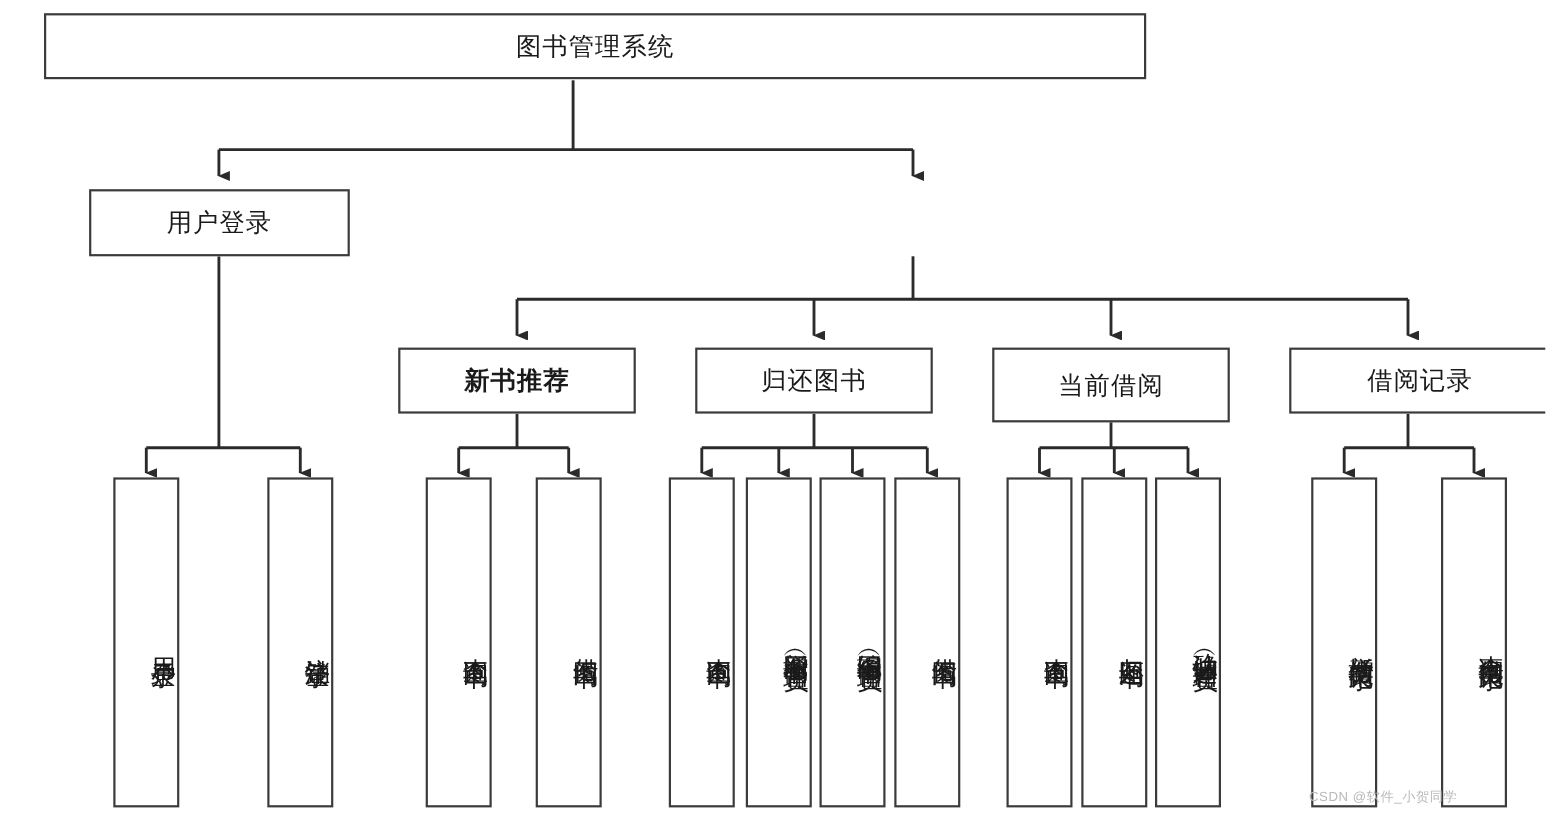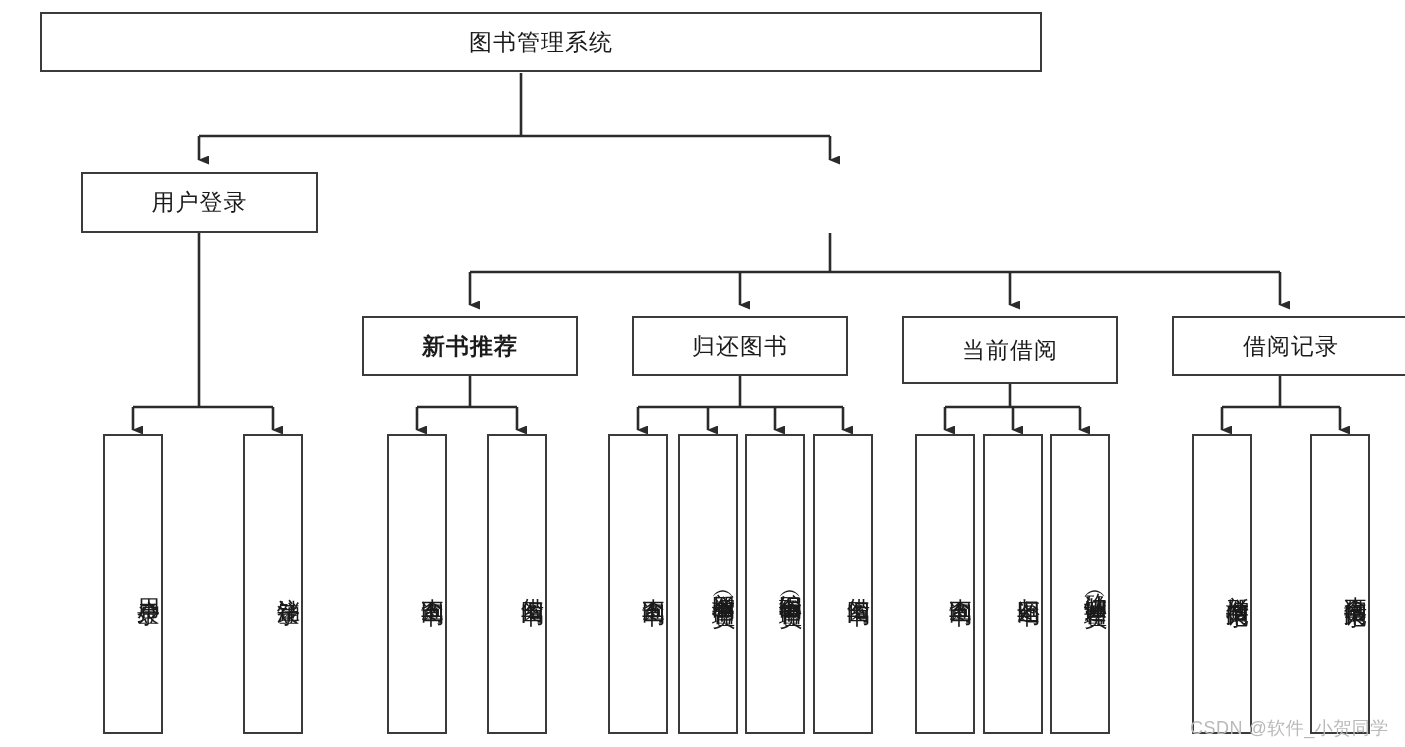--- a/index.html
+++ b/index.html
@@ -50,21 +50,21 @@
     justify-content: center;
     white-space: nowrap;
   }
   .node .lbl {
     display: block;
   }
   .watermark {
     position: absolute;
     left: 1190px;
     top: 716px;
-    font-size: 18px;
+    font-size: 12px;
     color: #b9b9b9;
     letter-spacing: 0.5px;
     white-space: nowrap;
     user-select: none;
   }
 </style>
 </head>
 <body>
 
 <div id="canvas">

